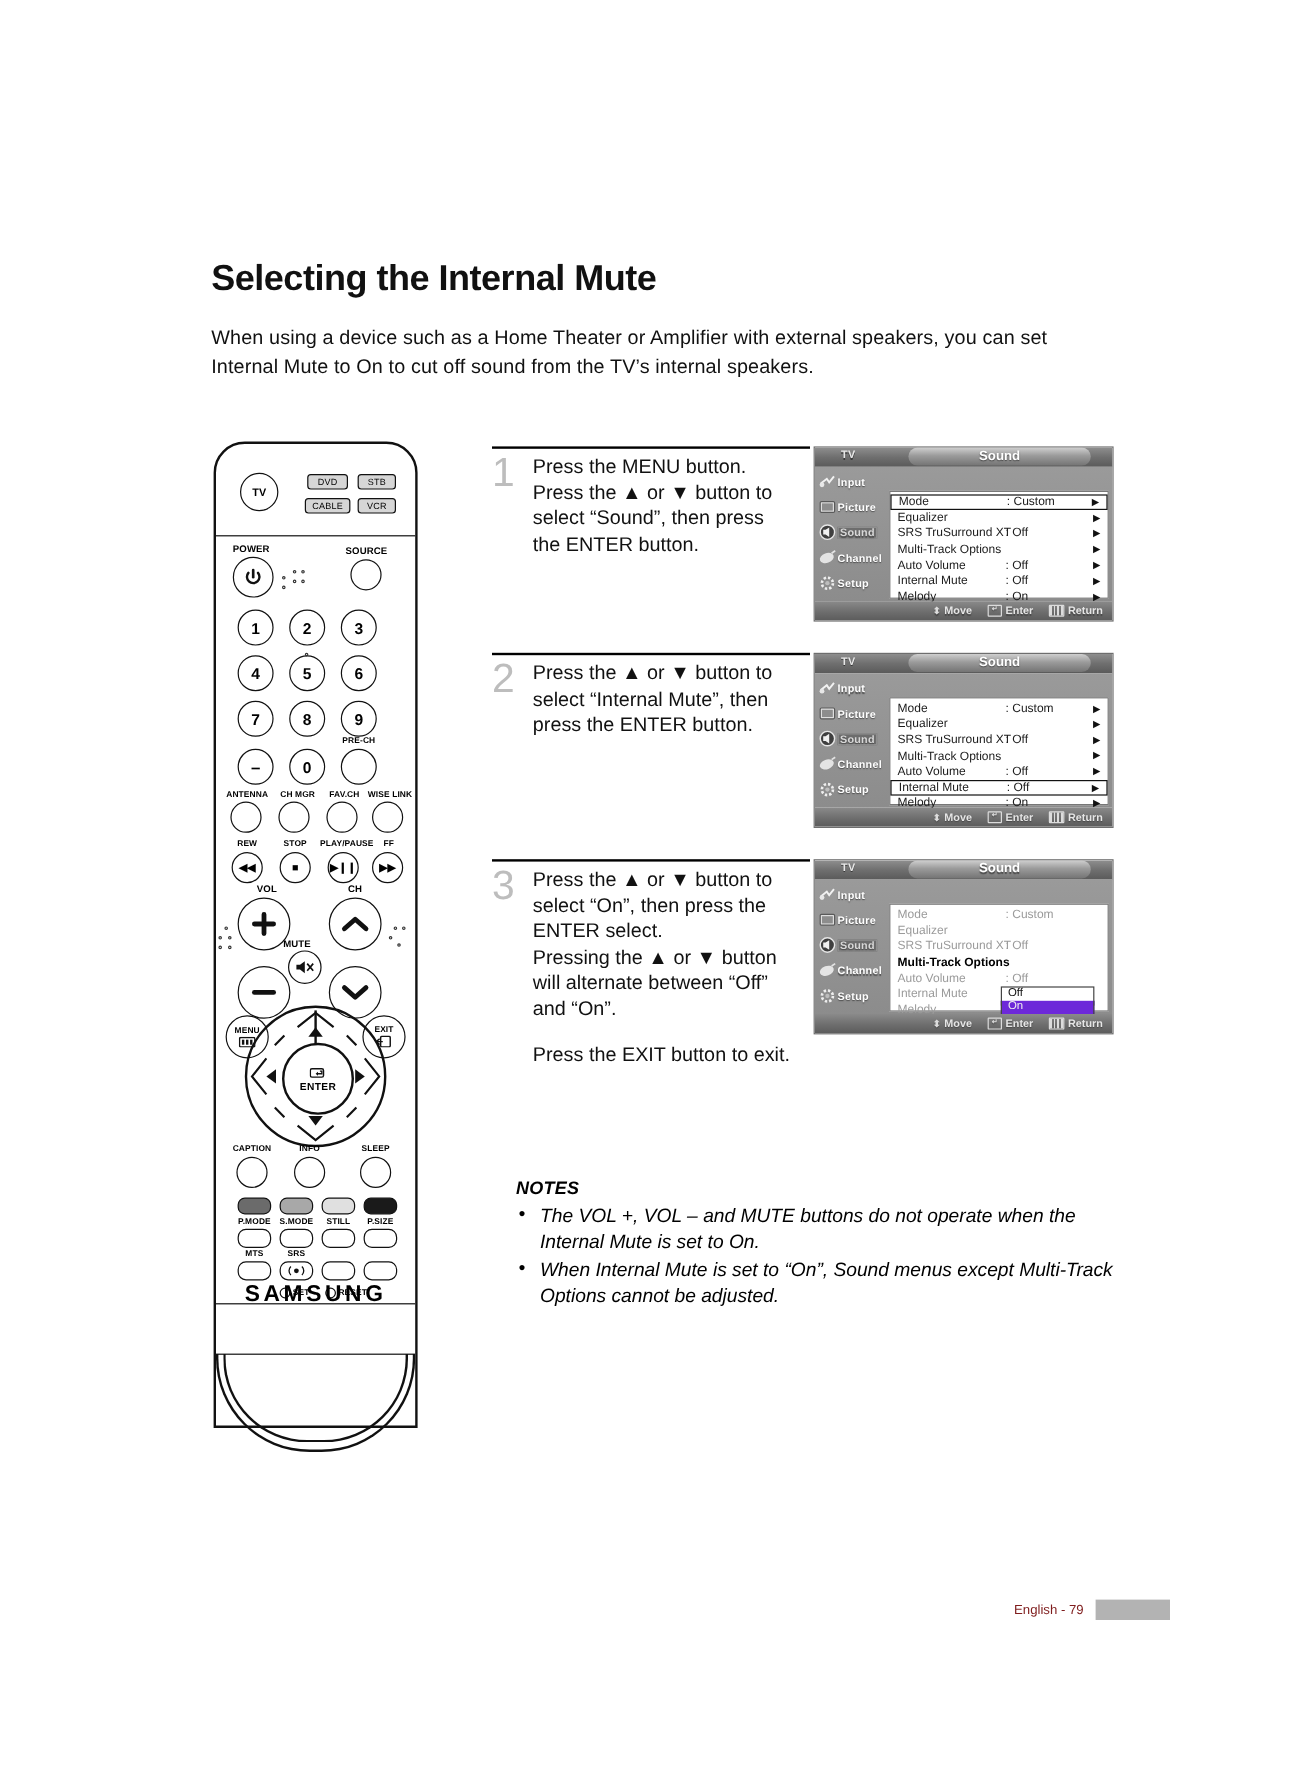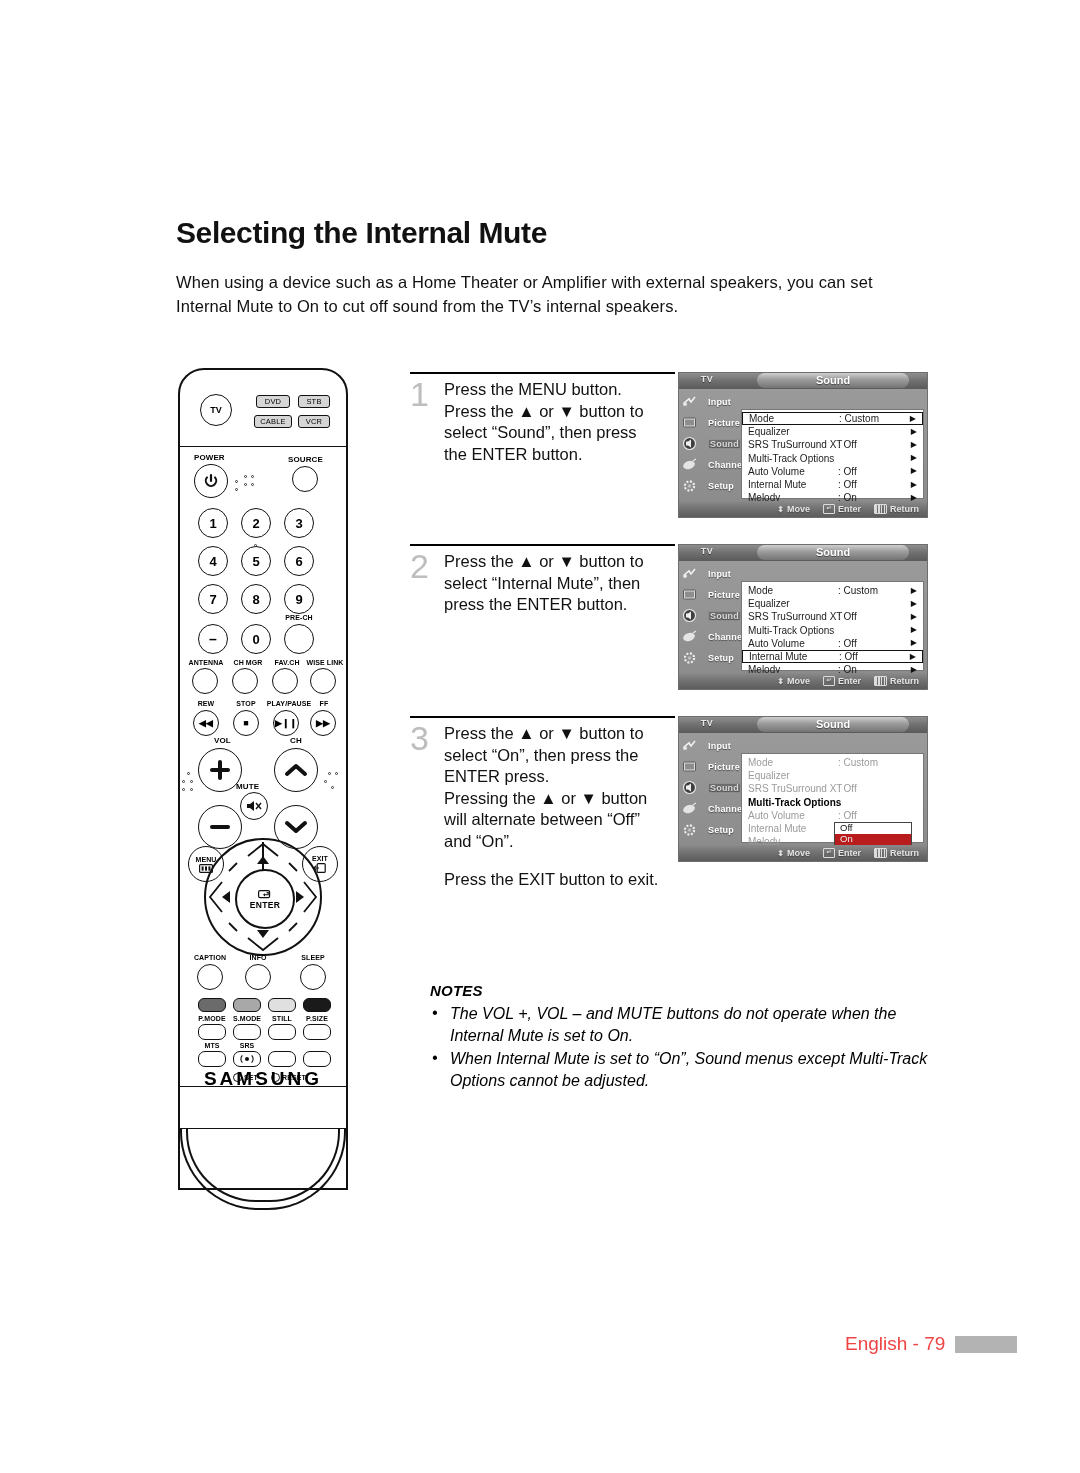--- a/index.html
+++ b/index.html
@@ -47,42 +47,42 @@
     text-shadow:0 1px 0 #3a3a3a;}
   .osd-title{position:absolute;left:78px;top:0px;width:152px;height:15px;
     border-radius:9px;
     background:linear-gradient(180deg,#cfcfcf 0%,#9b9b9b 45%,#747474 100%);
     color:#ffffff;font-size:11px;font-weight:700;text-align:center;line-height:15px;
     text-shadow:0 1px 1px #444;}
 
   .osd-body{position:relative;height:112px;display:flex;
     background:linear-gradient(180deg,#9a9a9a 0%,#8c8c8c 100%);}
   .osd-side{width:62px;flex:0 0 62px;padding-top:2px;}
-  .side-row{height:21px;display:flex;align-items:center;gap:11px;padding-left:3px;}
+  .side-row{height:21px;display:flex;align-items:center;gap:1px;padding-left:3px;}
   .side-row .ic{width:15px;height:15px;flex:0 0 15px;position:relative;}
   .side-row .lb{font-size:9px;color:#ffffff;font-weight:700;
     text-shadow:0 1px 1px #4a4a4a;letter-spacing:.2px;}
   .side-row.active .lb{background:#6d6d6d;padding:0 2px;
     box-shadow:inset 0 0 0 1px #8f8f8f;color:#d8d8d8;}
 
   .osd-list{flex:1;background:#ffffff;margin:20px 3px 2px 0;
     border:1px solid #777;box-sizing:border-box;padding:2px 0 0 0;position:relative;}
   .mrow{height:13.2px;display:flex;align-items:center;position:relative;
     padding:0 4px 0 6px;font-size:10px;color:#1b1b1b;box-sizing:border-box;}
   .mrow .mlabel{flex:0 0 auto;white-space:nowrap;}
   .mrow .mval{position:absolute;left:96px;white-space:nowrap;}
   .mrow .marrow{position:absolute;right:6px;font-size:8px;line-height:10px;color:#111;}
   .mrow.boxed{border:1.4px solid #111;}
   .mrow.dim{color:#9b9b9b;}
   .mrow.dim .mval{color:#9b9b9b;}
   .mrow.strong{color:#000;font-weight:700;}
   .dd{position:absolute;left:92px;width:78px;height:16px;box-sizing:border-box;
     border:1.2px solid #444;font-size:9.5px;padding-left:5px;line-height:10px;}
   .dd.off{background:#ffffff;color:#111;}
-  .dd.on{background:#b91c1c;color:#efefef;border-top:none;}
+  .dd.on{background:#6d28d9;color:#efefef;border-top:none;}
 
   .osd-bottom{height:16px;position:relative;
     background:linear-gradient(180deg,#8a8a8a 0%,#6e6e6e 55%,#5c5c5c 100%);
     display:flex;align-items:center;justify-content:flex-end;
     padding-right:8px;gap:13px;}
   .osd-bottom .bitem{display:flex;align-items:center;gap:3px;
     color:#e6e6e6;font-size:9px;font-weight:700;text-shadow:0 1px 1px #444;}
   .bico{display:inline-block;color:#dcdcdc;font-size:8px;}
   .bico.box{width:10px;height:8px;border:1px solid #dcdcdc;border-radius:1px;
     position:relative;font-size:6px;line-height:7px;text-align:center;}
@@ -93,21 +93,21 @@
   #notes{position:absolute;left:430px;top:982px;width:500px;}
   #notes h4{margin:0 0 4px 0;font-size:15px;font-style:italic;font-weight:700;
     letter-spacing:.2px;}
   #notes ul{margin:0;padding:0;list-style:none;}
   #notes li{position:relative;padding-left:20px;font-style:italic;font-size:16px;
     line-height:22px;margin-bottom:1px;}
   #notes li:before{content:"\2022";position:absolute;left:2px;top:-1px;font-size:16px;}
 
   
   #footer{position:absolute;left:845px;top:1333px;display:flex;align-items:center;gap:10px;}
-  #footer .ftxt{font-size:19px;color:#ef4444;}
+  #footer .ftxt{font-size:11px;color:#7f1d1d;}
   #footer .fbar{width:62px;height:17px;background:#b3b3b3;}
 
   
   #remote{position:absolute;left:178px;top:368px;width:170px;height:822px;}
   .rc-body{position:absolute;inset:0;border:2.5px solid #111;
     border-radius:26px 26px 0 0;background:#fff;box-sizing:border-box;}
   .rc-bottom{position:absolute;left:0;top:760px;width:170px;height:105px;}
   .rc-bottom:before{content:"";position:absolute;left:2px;top:0;width:166px;height:82px;
     border:2.5px solid #111;border-top:none;border-radius:0 0 78px 78px;box-sizing:border-box;}
   .rc-bottom:after{content:"";position:absolute;left:8px;top:0;width:154px;height:74px;
@@ -170,21 +170,21 @@
     </div>
   </div>
 
   <div class="step" id="step3">
     <div class="rule"></div>
     <div class="body">
       <div class="num">3</div>
       <div class="txt">
         <p>Press the ▲ or ▼ button to</p>
         <p>select “On”, then press the</p>
-        <p>ENTER press.</p>
+        <p>ENTER select.</p>
         <p>Pressing the ▲ or ▼ button</p>
         <p>will alternate between “Off”</p>
         <p>and “On”.</p>
         <div class="gap"></div>
         <p>Press the EXIT button to exit.</p>
       </div>
     </div>
   </div>
 
   <div class="osd" id="osd1">

